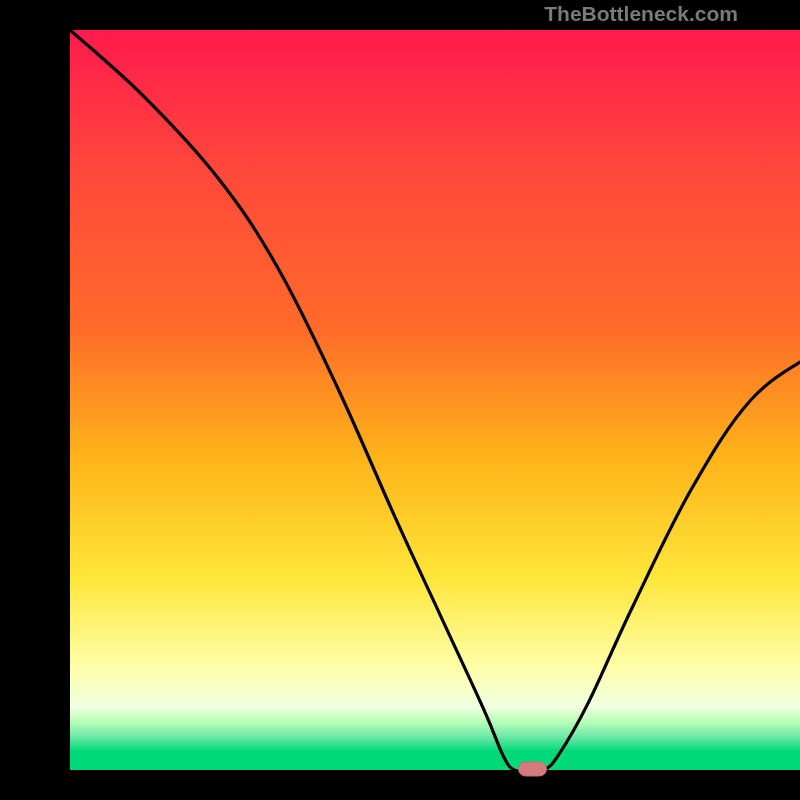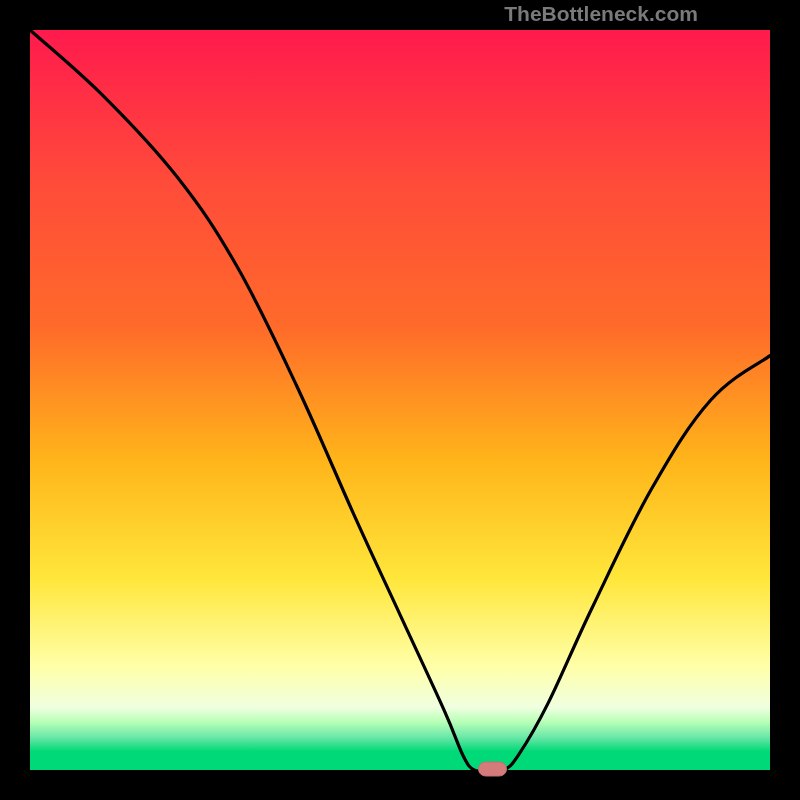--- a/index.html
+++ b/index.html
@@ -9,20 +9,21 @@
     height: 800px;
     overflow: hidden;
     background: #000;
     font-family: Arial, Helvetica, sans-serif;
   }
   .frame {
     position: relative;
     width: 708px;
     height: 800px;
     background: #000;
+    margin-left: 40px;
   }
   .attribution {
     position: absolute;
     top: 2px;
     right: 10px;
     color: #7a7a7a;
     font-size: 21px;
     font-weight: 600;
     z-index: 10;
   }

